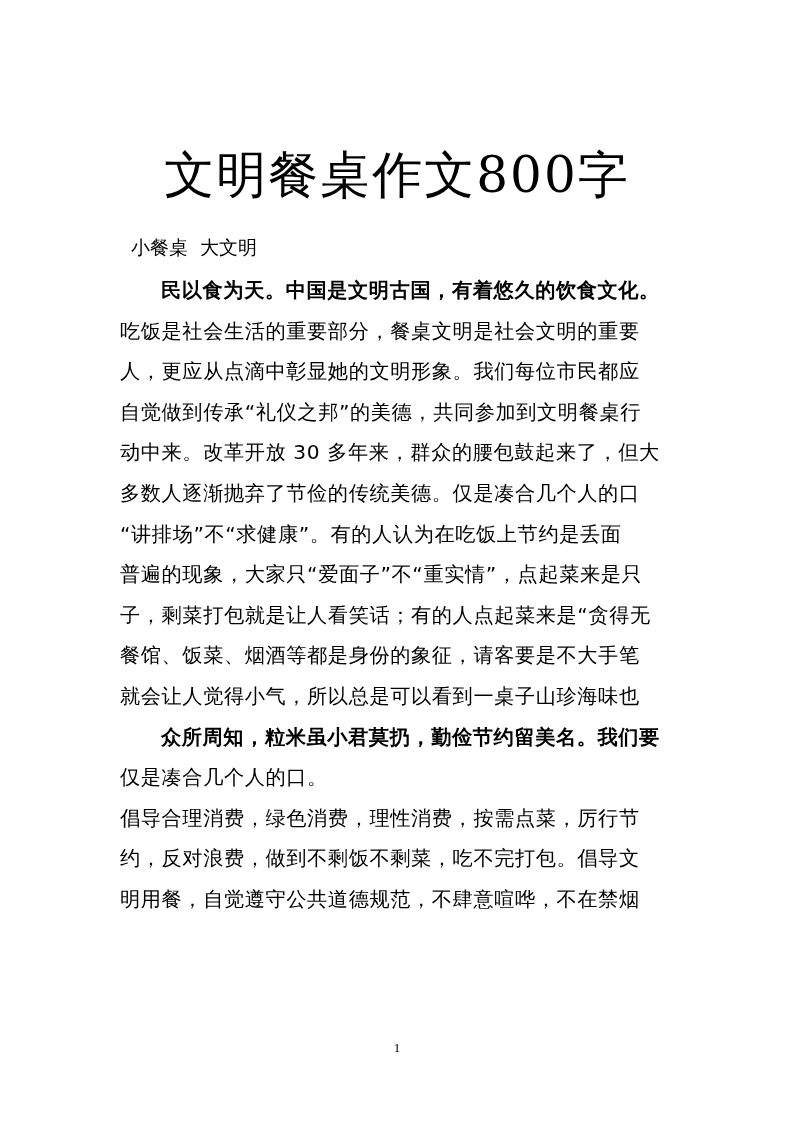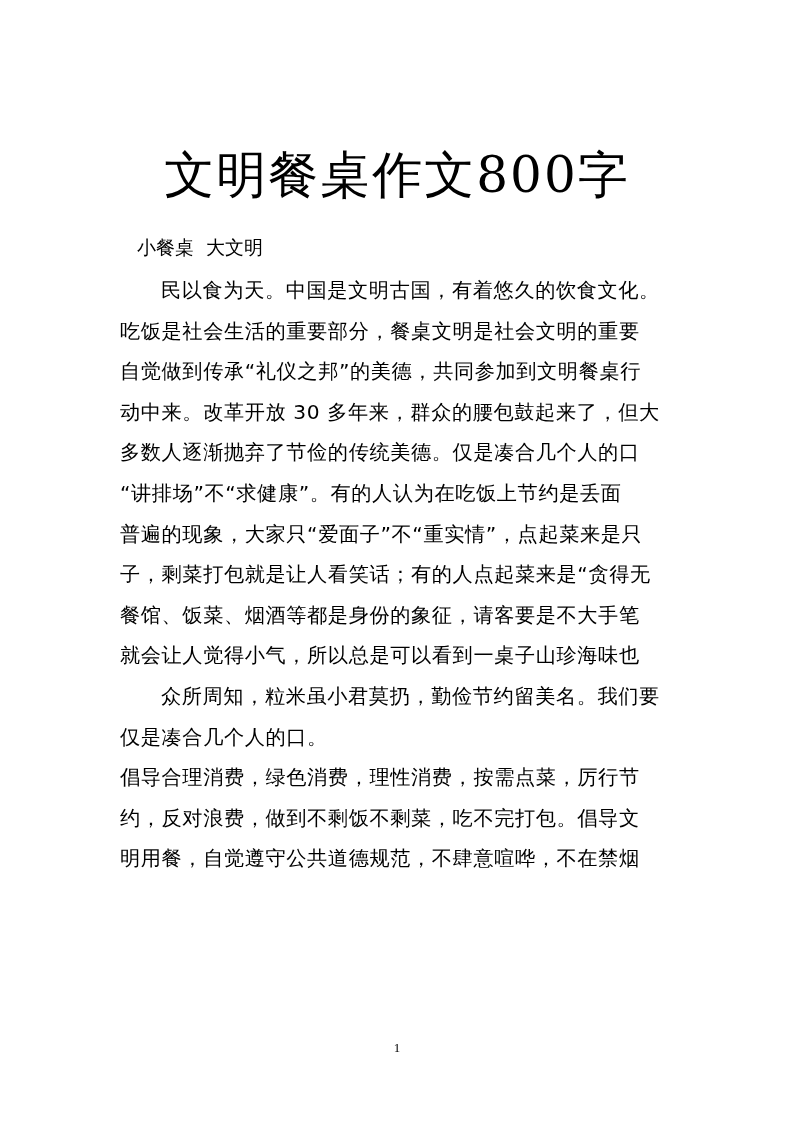--- a/index.html
+++ b/index.html
@@ -2,37 +2,38 @@
 <html><head>
 <meta charset="utf-8">
 <style>
   html, body { margin:0; padding:0; background:#ffffff; }
   body { width:794px; height:1123px; position:relative; overflow:hidden;
          font-family: "DejaVu Serif", "Liberation Serif", serif; color:#000; }
   .title { position:absolute; top:140px; left:0; width:794px; text-align:center;
            font-size:50px; letter-spacing:2px; line-height:70px;
            font-family: "DejaVu Serif", "Liberation Serif", serif; }
   .subtitle { position:absolute; top:233px; left:131px; font-size:19px; line-height:28px;
-              font-family: "DejaVu Sans", "Liberation Sans", sans-serif; margin-left: 6px; }
+              font-family: "DejaVu Sans", "Liberation Sans", sans-serif; }
   .body { position:absolute; top:270px; left:120px; width:560px; }
   .line { height:40.6px; line-height:40.6px; font-size:20.2px; white-space:nowrap;
           font-family: "DejaVu Sans", "Liberation Sans", sans-serif; letter-spacing:0.6px; }
-  .indent { padding-left:41px; }
+  .indent { padding-left:41px;font-weight:bold; }
   .pagenum { position:absolute; top:1040px; left:0; width:794px; text-align:center;
              font-size:13px; font-family: "Liberation Serif", serif; }
 </style>
 </head>
 <body>
 
 <div>
   <div class="title">文明餐桌作文800字</div>
   <div class="subtitle" style="white-space:pre;">小餐桌  大文明</div>
   <div class="body">
     <div class="line indent">民以食为天。中国是文明古国，有着悠久的饮食文化。</div>
     <div class="line">吃饭是社会生活的重要部分，餐桌文明是社会文明的重要</div>
+    <div class="line">人，更应从点滴中彰显她的文明形象。我们每位市民都应</div>
     <div class="line">自觉做到传承“礼仪之邦”的美德，共同参加到文明餐桌行</div>
     <div class="line">动中来。改革开放 30 多年来，群众的腰包鼓起来了，但大</div>
     <div class="line">多数人逐渐抛弃了节俭的传统美德。仅是凑合几个人的口</div>
     <div class="line">“讲排场”不“求健康”。有的人认为在吃饭上节约是丢面</div>
     <div class="line">普遍的现象，大家只“爱面子”不“重实情”，点起菜来是只</div>
     <div class="line">子，剩菜打包就是让人看笑话；有的人点起菜来是“贪得无</div>
     <div class="line">餐馆、饭菜、烟酒等都是身份的象征，请客要是不大手笔</div>
     <div class="line">就会让人觉得小气，所以总是可以看到一桌子山珍海味也</div>
     <div class="line indent">众所周知，粒米虽小君莫扔，勤俭节约留美名。我们要</div>
     <div class="line">仅是凑合几个人的口。</div>

